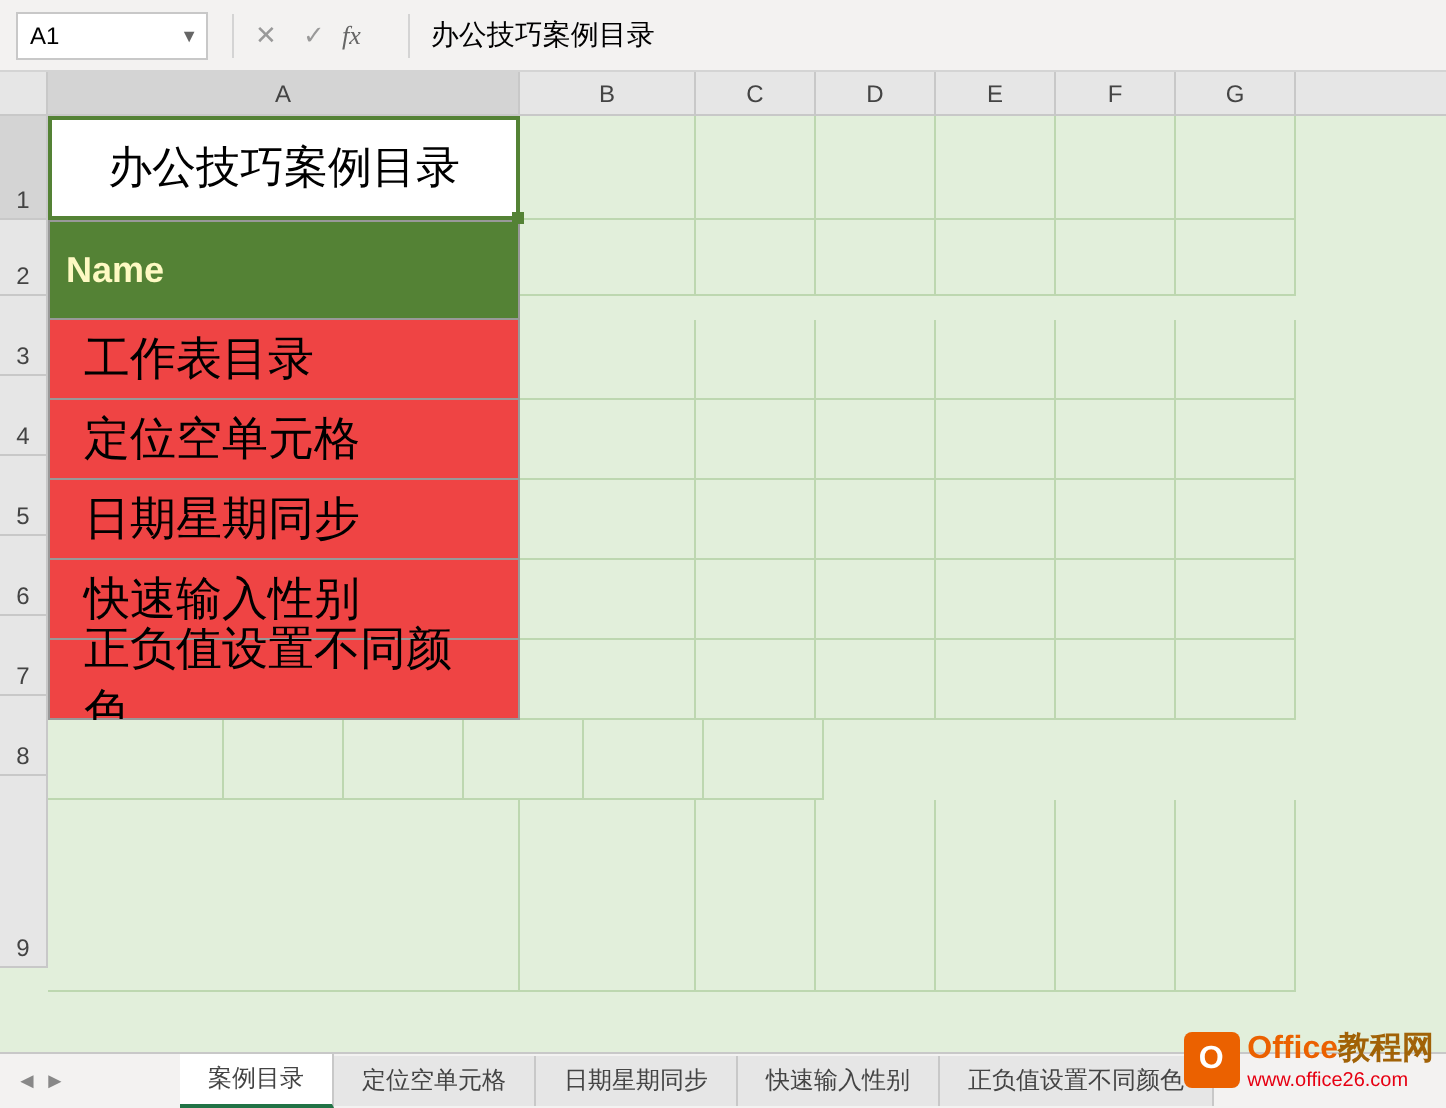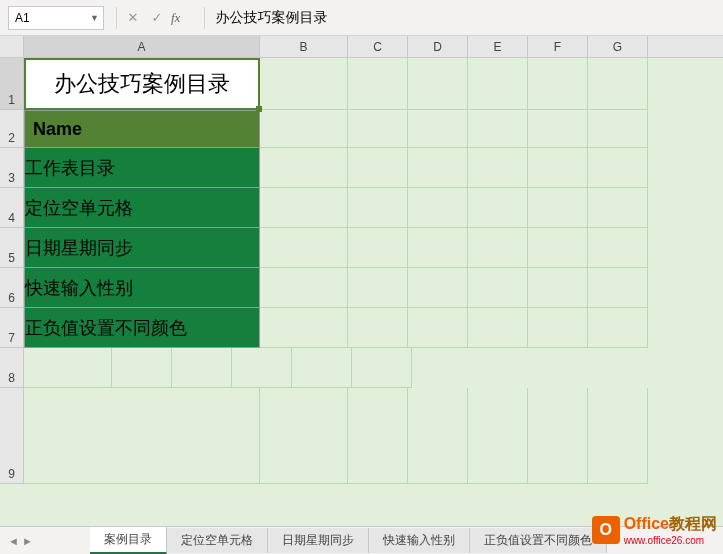--- a/index.html
+++ b/index.html
@@ -25,22 +25,22 @@
     .row-h.active { background: #d4d4d4; }
 
     .cells { position: absolute; left: 24px; top: 22px; right: 0; }
     .cell-row { display: flex; }
     .cell { border-right: 1px solid #bdd7b0; border-bottom: 1px solid #bdd7b0; background: #e2efdb; }
     .colA { width: 236px; }
     .colB { width: 88px; } .colC { width: 60px; } .colD { width: 60px; } .colE { width: 60px; } .colF { width: 60px; } .colG { width: 60px; }
 
     .a1 { height: 52px; background: #fff; border: 2px solid #548235; display: flex; align-items: center; justify-content: center; font-size: 22px; font-weight: 500; position: relative; }
     .a1 .handle { position: absolute; right: -4px; bottom: -4px; width: 6px; height: 6px; background: #548235; }
-    .a2 { height: 38px; background: #548235; color: #000000; font-weight: bold; font-size: 18px; padding: 6px 8px; display: flex; align-items: center; border: 1px solid #999; }
-    .list-cell { height: 40px; background: #15803d; font-size: 18px; padding: 6px 0; display: flex; align-items: center; border-left: 1px solid #999; border-right: 1px solid #999; border-bottom: 1px solid #999; }
+    .a2 { height: 50px; background: #548235; color: #fef9c3; font-weight: bold; font-size: 18px; padding: 6px 8px; display: flex; align-items: center; border: 1px solid #999; }
+    .list-cell { height: 40px; background: #ef4444; font-size: 23px; padding: 6px 17px; display: flex; align-items: center; border-left: 1px solid #999; border-right: 1px solid #999; border-bottom: 1px solid #999; }
     .empty-row1 { height: 52px; } .empty-row2 { height: 38px; } .empty-rowL { height: 40px; }
     .row9 { height: 96px; }
 
     
     .sheet-tabs { position: absolute; bottom: 0; left: 0; right: 0; height: 28px; background: #f3f2f1; border-top: 1px solid #c8c8c8; display: flex; align-items: center; padding-left: 90px; }
     .tab-nav { position: absolute; left: 8px; display: flex; gap: 4px; color: #888; font-size: 11px; }
     .sheet-tab { padding: 4px 14px; font-size: 12px; border-right: 1px solid #c8c8c8; color: #444; background: #e6e6e6; cursor: pointer; }
     .sheet-tab.active { background: #fff; border-bottom: 2px solid #217346; font-weight: 500; }
 
     

